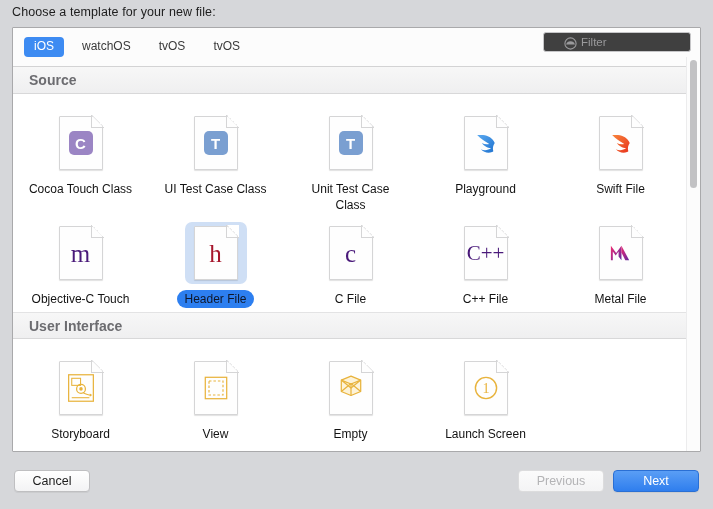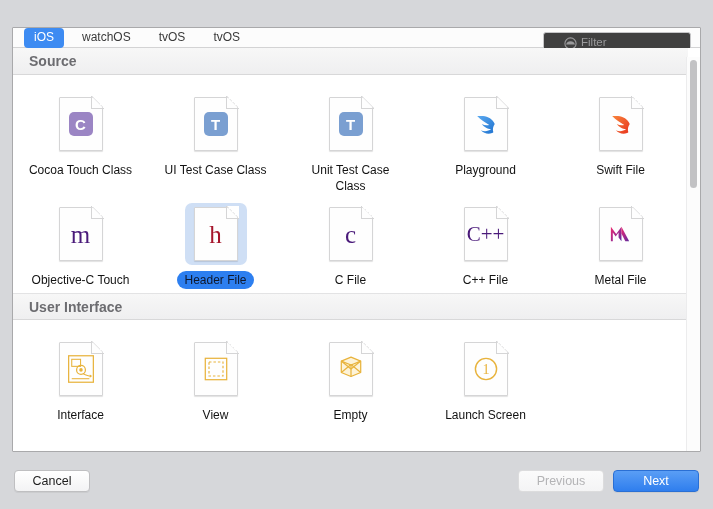--- a/index.html
+++ b/index.html
@@ -23,21 +23,21 @@
     position: absolute; left: 12px; top: 27px;
     width: 689px; height: 425px;
     background: #fff;
     border: 1px solid #a9a9ab;
     border-radius: 1px;
     overflow: hidden;
   }
 
   
   .tabbar {
-    position: relative; height: 20px; width: 100%;
+    position: relative; height: 39px; width: 100%;
     background: #fcfcfc;
     border-bottom: 1px solid #d3d3d4;
     display: flex; align-items: center;
     padding-left: 11px;
   }
   .tab {
     font-size: 12px; color: #3a3a3a;
     padding: 3px 10px 4px; border-radius: 4px;
     margin-right: 8px; white-space: nowrap;
     line-height: 13px;
@@ -175,20 +175,21 @@
     right: 14px; top: 470px; width: 86px;
     background: linear-gradient(#5a9ef5, #2f7eee);
     border-color: #2a6fd4; color: #fff; margin-left: 12px;
   }
 </style>
 </head>
 <body>
 
 <div id="root">
 
+  <div class="dialog-title">Choose a template for your new file:</div>
 
   <div class="panel">
 
     <div class="tabbar">
       <div id="tabs-host" style="display:flex;align-items:center;">
           <div class="tab active">iOS</div>
           <div class="tab">watchOS</div>
           <div class="tab">tvOS</div>
           <div class="tab">tvOS</div>
         </div>
@@ -382,21 +383,21 @@
                       <rect x="6.5" y="9" width="10" height="8" fill="none" stroke="#e8b33c" stroke-width="1.2"></rect>
                       <circle cx="17" cy="21" r="5" fill="none" stroke="#e8b33c" stroke-width="1.4"></circle>
                       <circle cx="17" cy="21" r="2" fill="#e8b33c"></circle>
                       <path d="M19 25 q6 3 9 3" fill="none" stroke="#e8b33c" stroke-width="1.3"></path>
                       <path d="M27 26.2l2.6 1.8-2.6 1.8z" fill="#e8b33c"></path>
                       <path d="M6.5 31h20" stroke="#e8b33c" stroke-width="1.2"></path>
                     </svg>
                   </span>
                 </span>
               </div>
-              <div class="tpl-label">Interface</div>
+              <div class="tpl-label">Storyboard</div>
             </div>
             <div class="cell">
               <div class="icon-box">
                 <span class="doc">
                   <span class="page"></span>
                   <span class="fold"></span>
                   <span class="fold2"></span>
                   <span class="glyph">
                     <svg viewBox="0 0 34 34" width="28" height="28">
                       <rect x="4" y="4" width="26" height="26" fill="none" stroke="#e8b33c" stroke-width="1.5"></rect>

